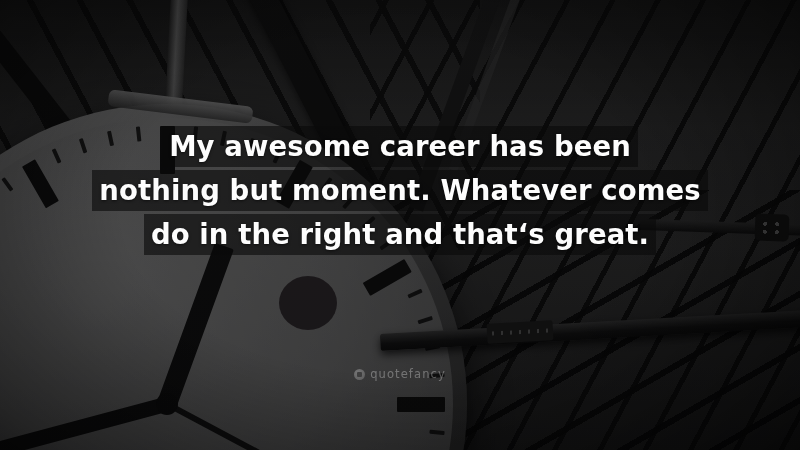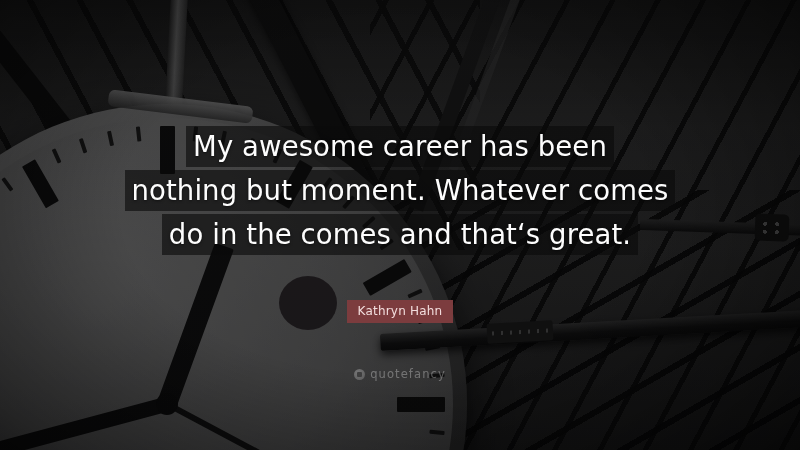--- a/index.html
+++ b/index.html
@@ -141,21 +141,21 @@
 
   
   #quote{
     position:absolute;left:0;top:126px;width:800px;
     display:flex;flex-direction:column;align-items:center;
   }
   .qline{
     display:inline-block;align-self:center;
     color:#fdfdfd;font-size:27.5px;line-height:36px;
     font-family:"DejaVu Sans","Liberation Sans",sans-serif;
-    font-weight:400;letter-spacing:.1px;white-space:nowrap;
+    font-weight:700;letter-spacing:.1px;white-space:nowrap;
     background:rgba(10,10,10,.62);
     padding:2px 7px 3px 7px;margin-bottom:3px;
     text-shadow:0 1px 3px rgba(0,0,0,.55);
   }
 
   
   #author{
     position:absolute;left:0;top:300px;width:800px;text-align:center;
   }
   #author span{
@@ -328,25 +328,22 @@
   <div class="tierod-plate layer"></div>
   <div class="tierod-bolts layer"></div>
 
   <div class="layer desat"></div>
   <div class="layer darken"></div>
   <div class="layer vignette"></div>
 
   <div id="quote">
     <span class="qline">My awesome career has been</span>
     <span class="qline">nothing but moment. Whatever comes</span>
-    <span class="qline">do in the comes and that‘s great.</span>
+    <span class="qline">do in the right and that‘s great.</span>
   </div>
 
-  <div id="author">
-    <span>Kathryn Hahn</span>
-  </div>
 
   <div id="watermark">
     <span class="wm-logo"></span>
     <span class="wm-text">quotefancy</span>
   </div>
 
 </div>
 
 </body></html>

